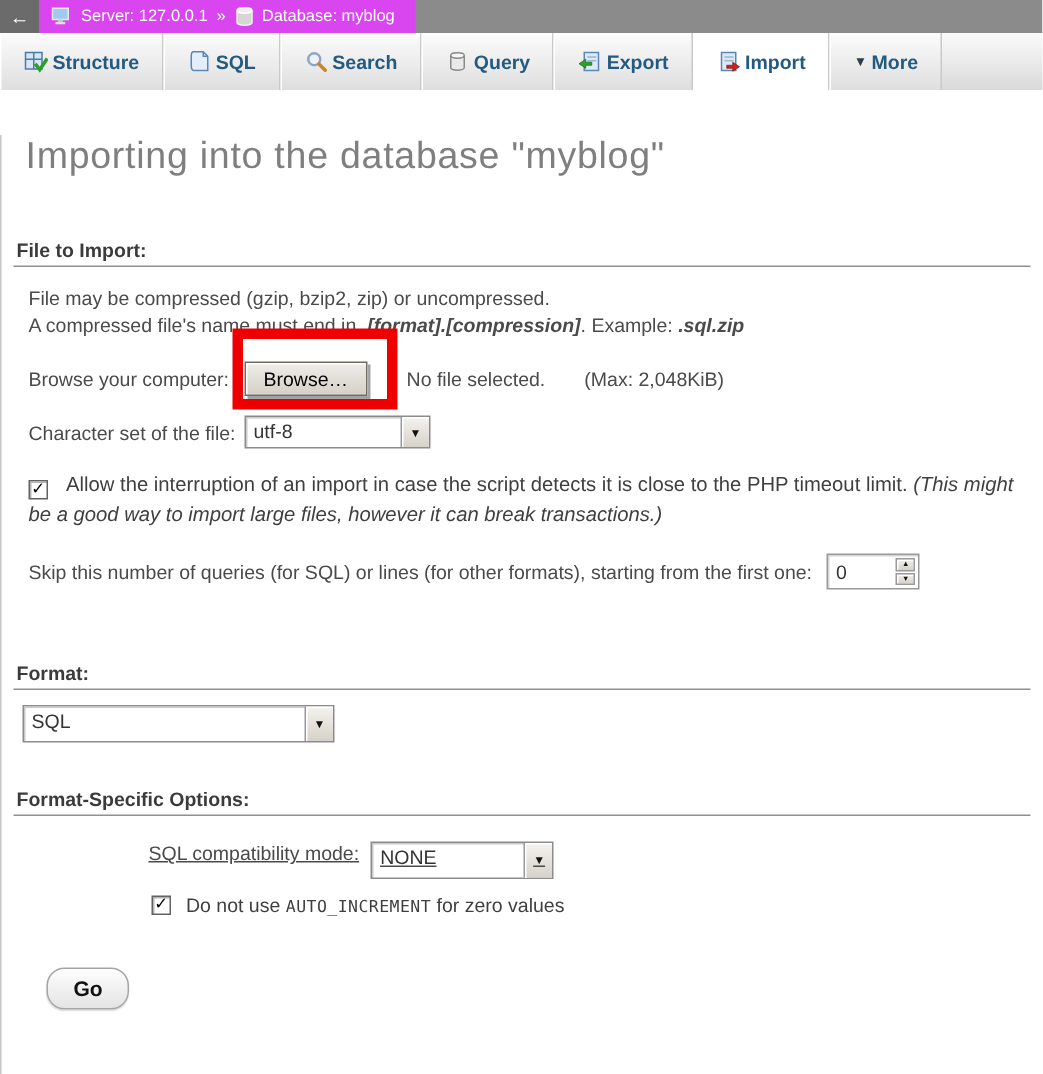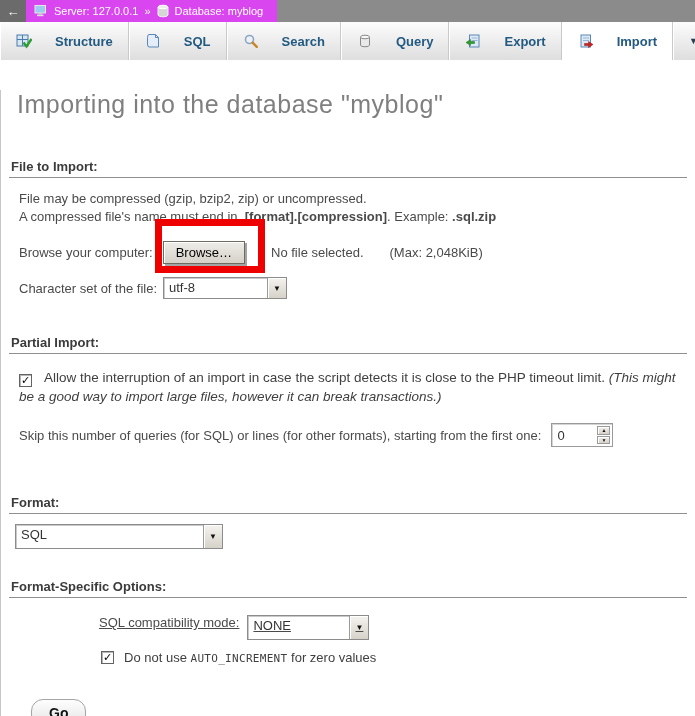--- a/index.html
+++ b/index.html
@@ -7,21 +7,21 @@
   .page { position:relative; width:695px; height:716px; background:#fff; overflow:hidden; }
 
   
   .topstrip { height:22px; background:#8b8b8b; display:flex; align-items:stretch; }
   .backbox { width:26px; background:#6b6b6b; color:#fff; display:flex; align-items:center; justify-content:center; font-size:13px; cursor:pointer; }
   .crumbseg { background:#d946ef; color:#fff; display:flex; align-items:center; gap:6px; padding:0 14px 0 8px; font-size:11px; }
   .crumbseg .icon { display:flex; align-items:center; }
 
   
   .tabbar { height:38px; background:linear-gradient(#fbfbfb,#d9d9d9); display:flex; align-items:stretch; }
-  .tab { display:flex; align-items:center; gap:23px; padding:0 15px; font-size:13px; font-weight:bold; color:#235a81; border-right:1px solid #c9c9c9; border-left:1px solid #ffffff; background:linear-gradient(#fcfcfc,#dedede); cursor:pointer; white-space:nowrap; }
+  .tab { display:flex; align-items:center; gap:3px; padding:0 15px; font-size:13px; font-weight:bold; color:#235a81; border-right:1px solid #c9c9c9; border-left:1px solid #ffffff; background:linear-gradient(#fcfcfc,#dedede); cursor:pointer; white-space:nowrap; }
   .tab.active { background:#fff; }
   .tab .ticon { display:flex; align-items:center; }
   .tabfill { flex:1; background:linear-gradient(#fbfbfb,#d9d9d9); }
 
   
   .content { position:relative; background:#fff; border-left:1px solid #c6c6c6; height:656px; }
   h1.title { margin:30px 0 0 16px; font-size:25px; font-weight:normal; color:#7f7f7f; letter-spacing:0.5px; }
 
   .section-head { margin:40px 8px 0 8px; font-size:13px; font-weight:bold; color:#3b3b3b; border-bottom:1px solid #8f8f8f; padding:0 0 3px 2px; }
   .section-head.tight { margin-top:36px; }
@@ -63,21 +63,21 @@
   .row-compat { margin:17px 0 0 98px; color:#4a4a4a; font-size:13px; display:flex; align-items:flex-start;text-decoration:underline; }
   .row-zero { margin:10px 0 0 100px; font-size:13px; color:#3f3f3f; display:flex; align-items:center; }
   .row-zero .cbx { margin-right:10px; }
   code.mono { font-family:"DejaVu Sans Mono", monospace; font-size:11px; letter-spacing:0.3px; }
 
   .go-btn { margin:34px 0 0 30px; display:inline-block; padding:5px 17px; font-size:14px; font-weight:bold; color:#111; background:linear-gradient(#fefefe,#e3e3e3); border:1px solid #a5a5a5; border-radius:12px; box-shadow:0 1px 1px rgba(0,0,0,.15); cursor:pointer; }
 
   
   .annot-rect { position:absolute; left:155px; top:219px; width:110px; height:54px; border:7px solid #ee0000; pointer-events:none; }
 
-  b { font-weight:bold; }
+  b { font-weight:bold;font-style:italic; }
 </style>
 </head>
 <body>
 
 <div class="page">
 
   <div class="topstrip">
     <div class="backbox">
       <span>←</span>
     </div>
@@ -189,21 +189,20 @@
     </div>
 
     <div class="row row-charset">
       <span>Character set of the file:</span>
       <div class="win-select sel-charset">
         <span class="val">utf-8</span>
         <span class="dbtn">▼</span>
       </div>
     </div>
 
-    <div class="section-head tight">Partial Import:</div>
 
     <div class="partial-para">
       <span class="cbx">✓</span><span>Allow the interruption of an import in case the script detects it is close to the PHP timeout limit. </span><span class="ital">(This might be a good way to import large files, however it can break transactions.)</span>
     </div>
 
     <div class="row row-skip">
       <span>Skip this number of queries (for SQL) or lines (for other formats), starting from the first one:</span>
       <div class="spinbox">
         <span class="sval">0</span>
         <span class="spins">

